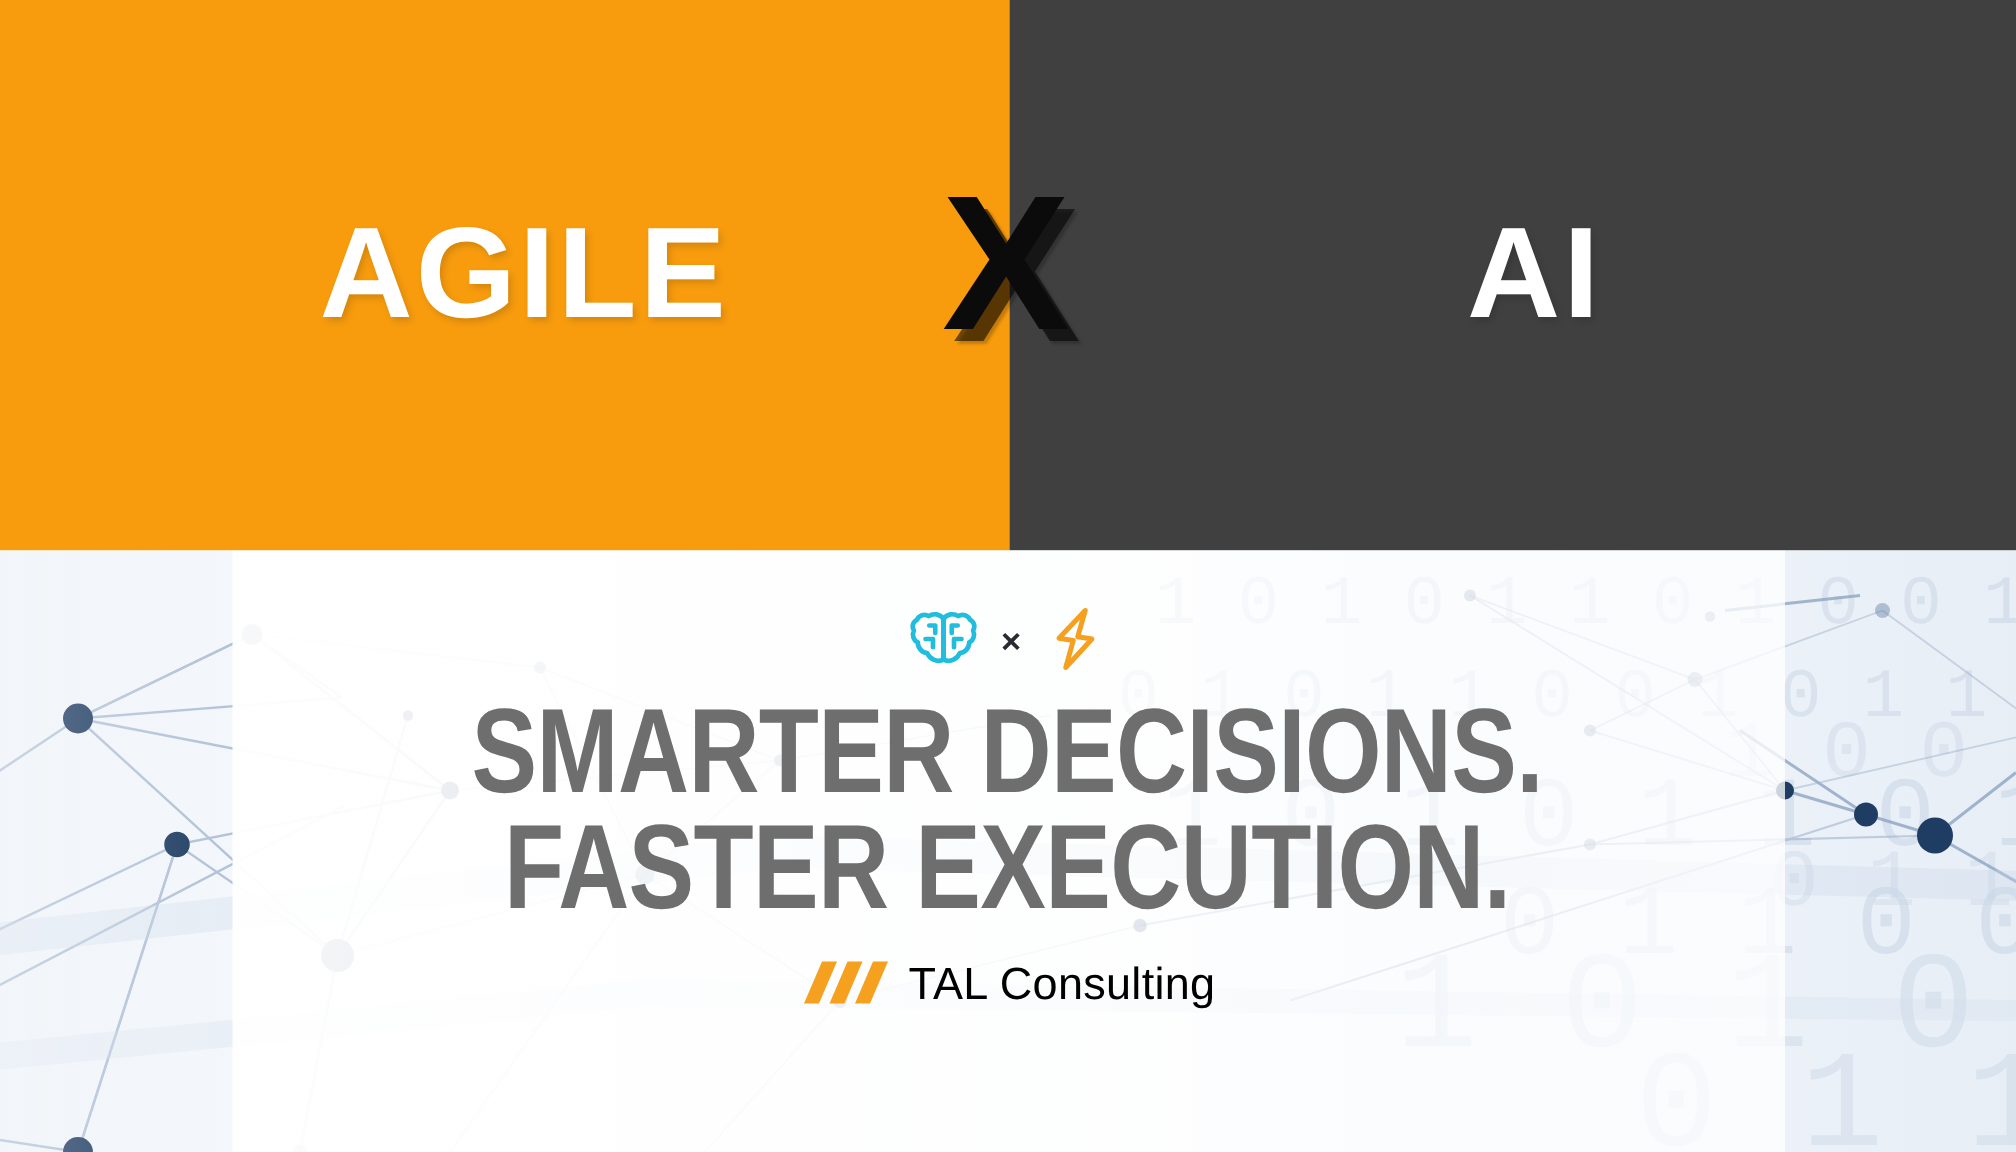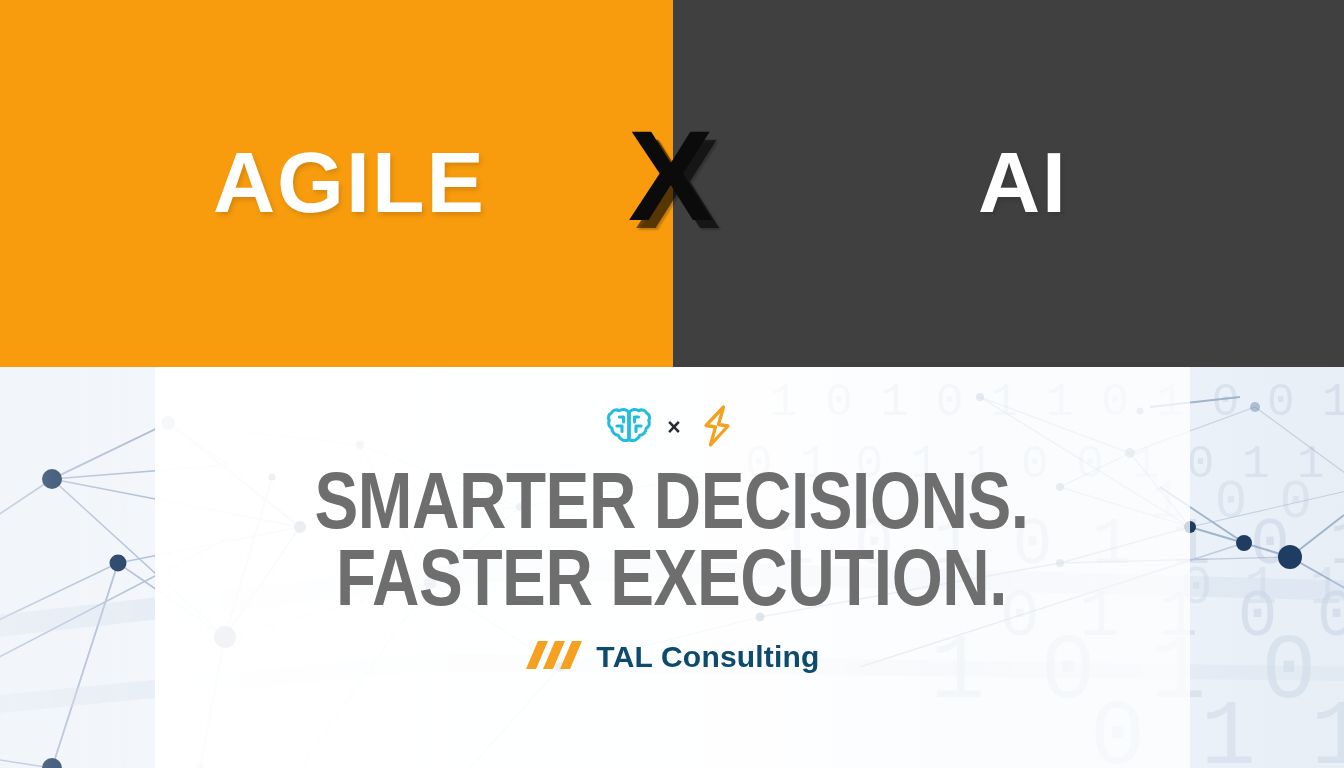--- a/index.html
+++ b/index.html
@@ -169,22 +169,22 @@
 
   .brandline {
     display: flex;
     align-items: center;
     gap: 14px;
     margin-top: 22px;
   }
   .brand-mark { display: block; }
   .brand-name {
     font-size: 30px;
-    font-weight: 700;
-    color: #0c4a6e;
+    font-weight: 400;
+    color: #000000;
     letter-spacing: 0.2px;
     line-height: 1;
     user-select: none;
   }
 </style>
 </head>
 <body>
 
 <div id="banner">
 

